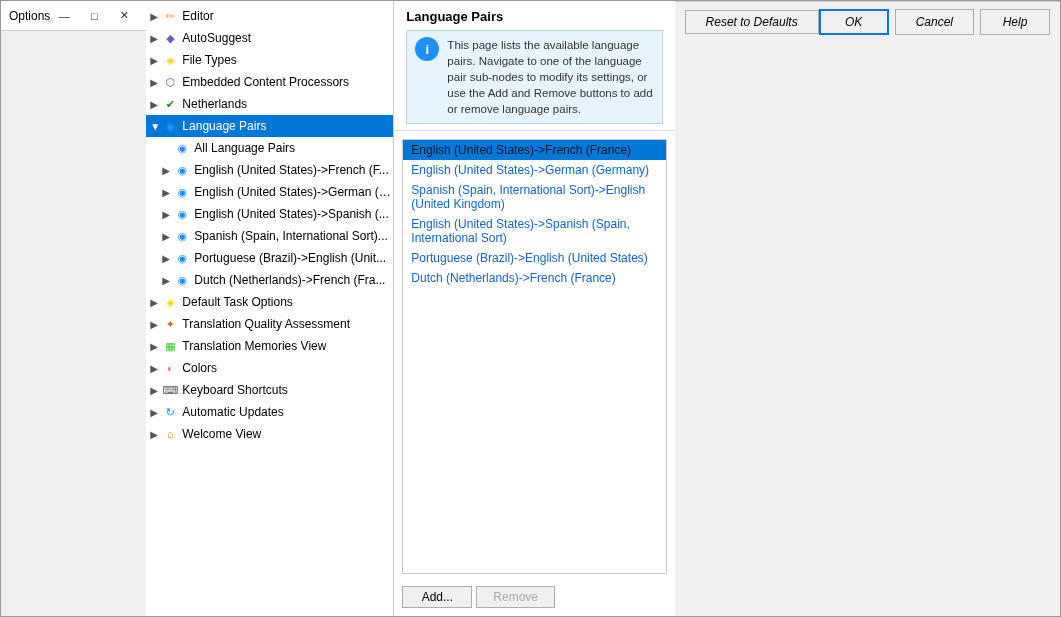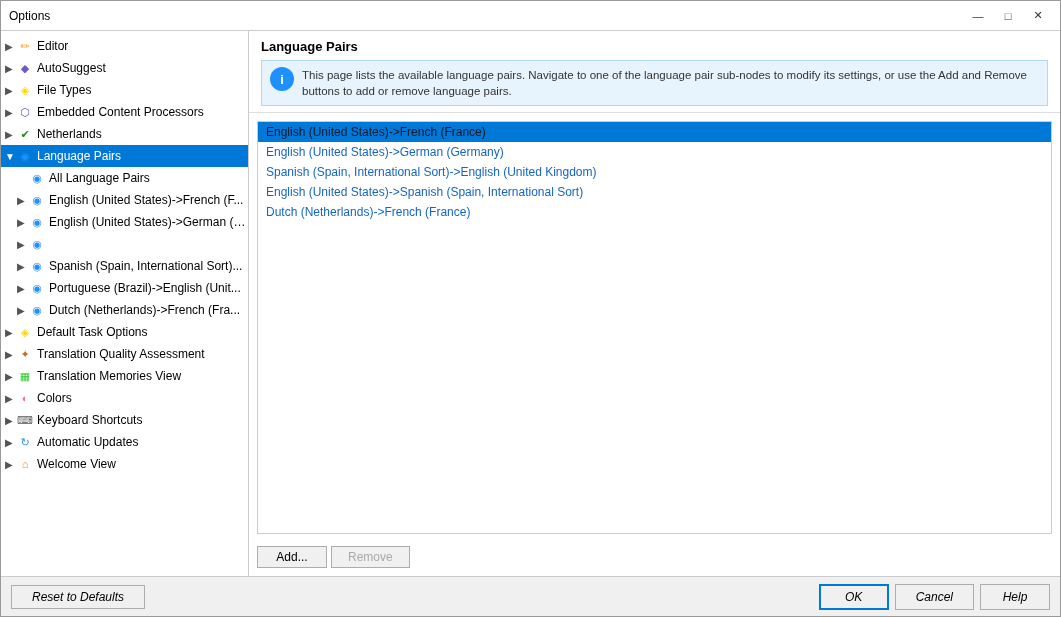--- a/index.html
+++ b/index.html
@@ -13,21 +13,20 @@
       width: 1061px;
       height: 617px;
       overflow: hidden;
     }
     .window {
       width: 1061px;
       height: 617px;
       background: #f0f0f0;
       border: 1px solid #999;
       display: flex;
-      flex-direction: column;
       box-shadow: 2px 2px 8px rgba(0,0,0,0.3);
     }
     .title-bar {
       background: #ffffff;
       height: 30px;
       display: flex;
       align-items: center;
       padding: 0 8px;
       border-bottom: 1px solid #ccc;
       user-select: none;
@@ -284,20 +283,21 @@
           <span class="label">English (United States)-&gt;French (F...</span>
         </div>
         <div class="tree-item" style="padding-left: 16px;">
           <span class="arrow">▶</span>
           <span class="icon icon-globe">◉</span>
           <span class="label">English (United States)-&gt;German (G...</span>
         </div>
         <div class="tree-item" style="padding-left: 16px;">
           <span class="arrow">▶</span>
           <span class="icon icon-globe">◉</span>
+          <span class="label">English (United States)-&gt;Spanish (...</span>
         </div>
         <div class="tree-item" style="padding-left: 16px;">
           <span class="arrow">▶</span>
           <span class="icon icon-globe">◉</span>
           <span class="label">Spanish (Spain, International Sort)...</span>
         </div>
         <div class="tree-item" style="padding-left: 16px;">
           <span class="arrow">▶</span>
           <span class="icon icon-globe">◉</span>
           <span class="label">Portuguese (Brazil)-&gt;English (Unit...</span>
@@ -350,20 +350,21 @@
         <div class="info-box">
           <div class="info-icon">i</div>
           <div class="info-text">This page lists the available language pairs. Navigate to one of the language pair sub-nodes to modify its settings, or use the Add and Remove buttons to add or remove language pairs.</div>
         </div>
       </div>
       <div class="list-area">
       <div class="list-item selected">English (United States)-&gt;French (France)</div>
           <div class="list-item">English (United States)-&gt;German (Germany)</div>
           <div class="list-item">Spanish (Spain, International Sort)-&gt;English (United Kingdom)</div>
           <div class="list-item">English (United States)-&gt;Spanish (Spain, International Sort)</div>
+          <div class="list-item">Portuguese (Brazil)-&gt;English (United States)</div>
           <div class="list-item">Dutch (Netherlands)-&gt;French (France)</div>
         </div>
       <div class="panel-bottom-buttons">
         <button class="btn-small">Add...</button>
         <button class="btn-small" disabled="">Remove</button>
       </div>
     </div>
   </div>
 
   <div class="footer">

